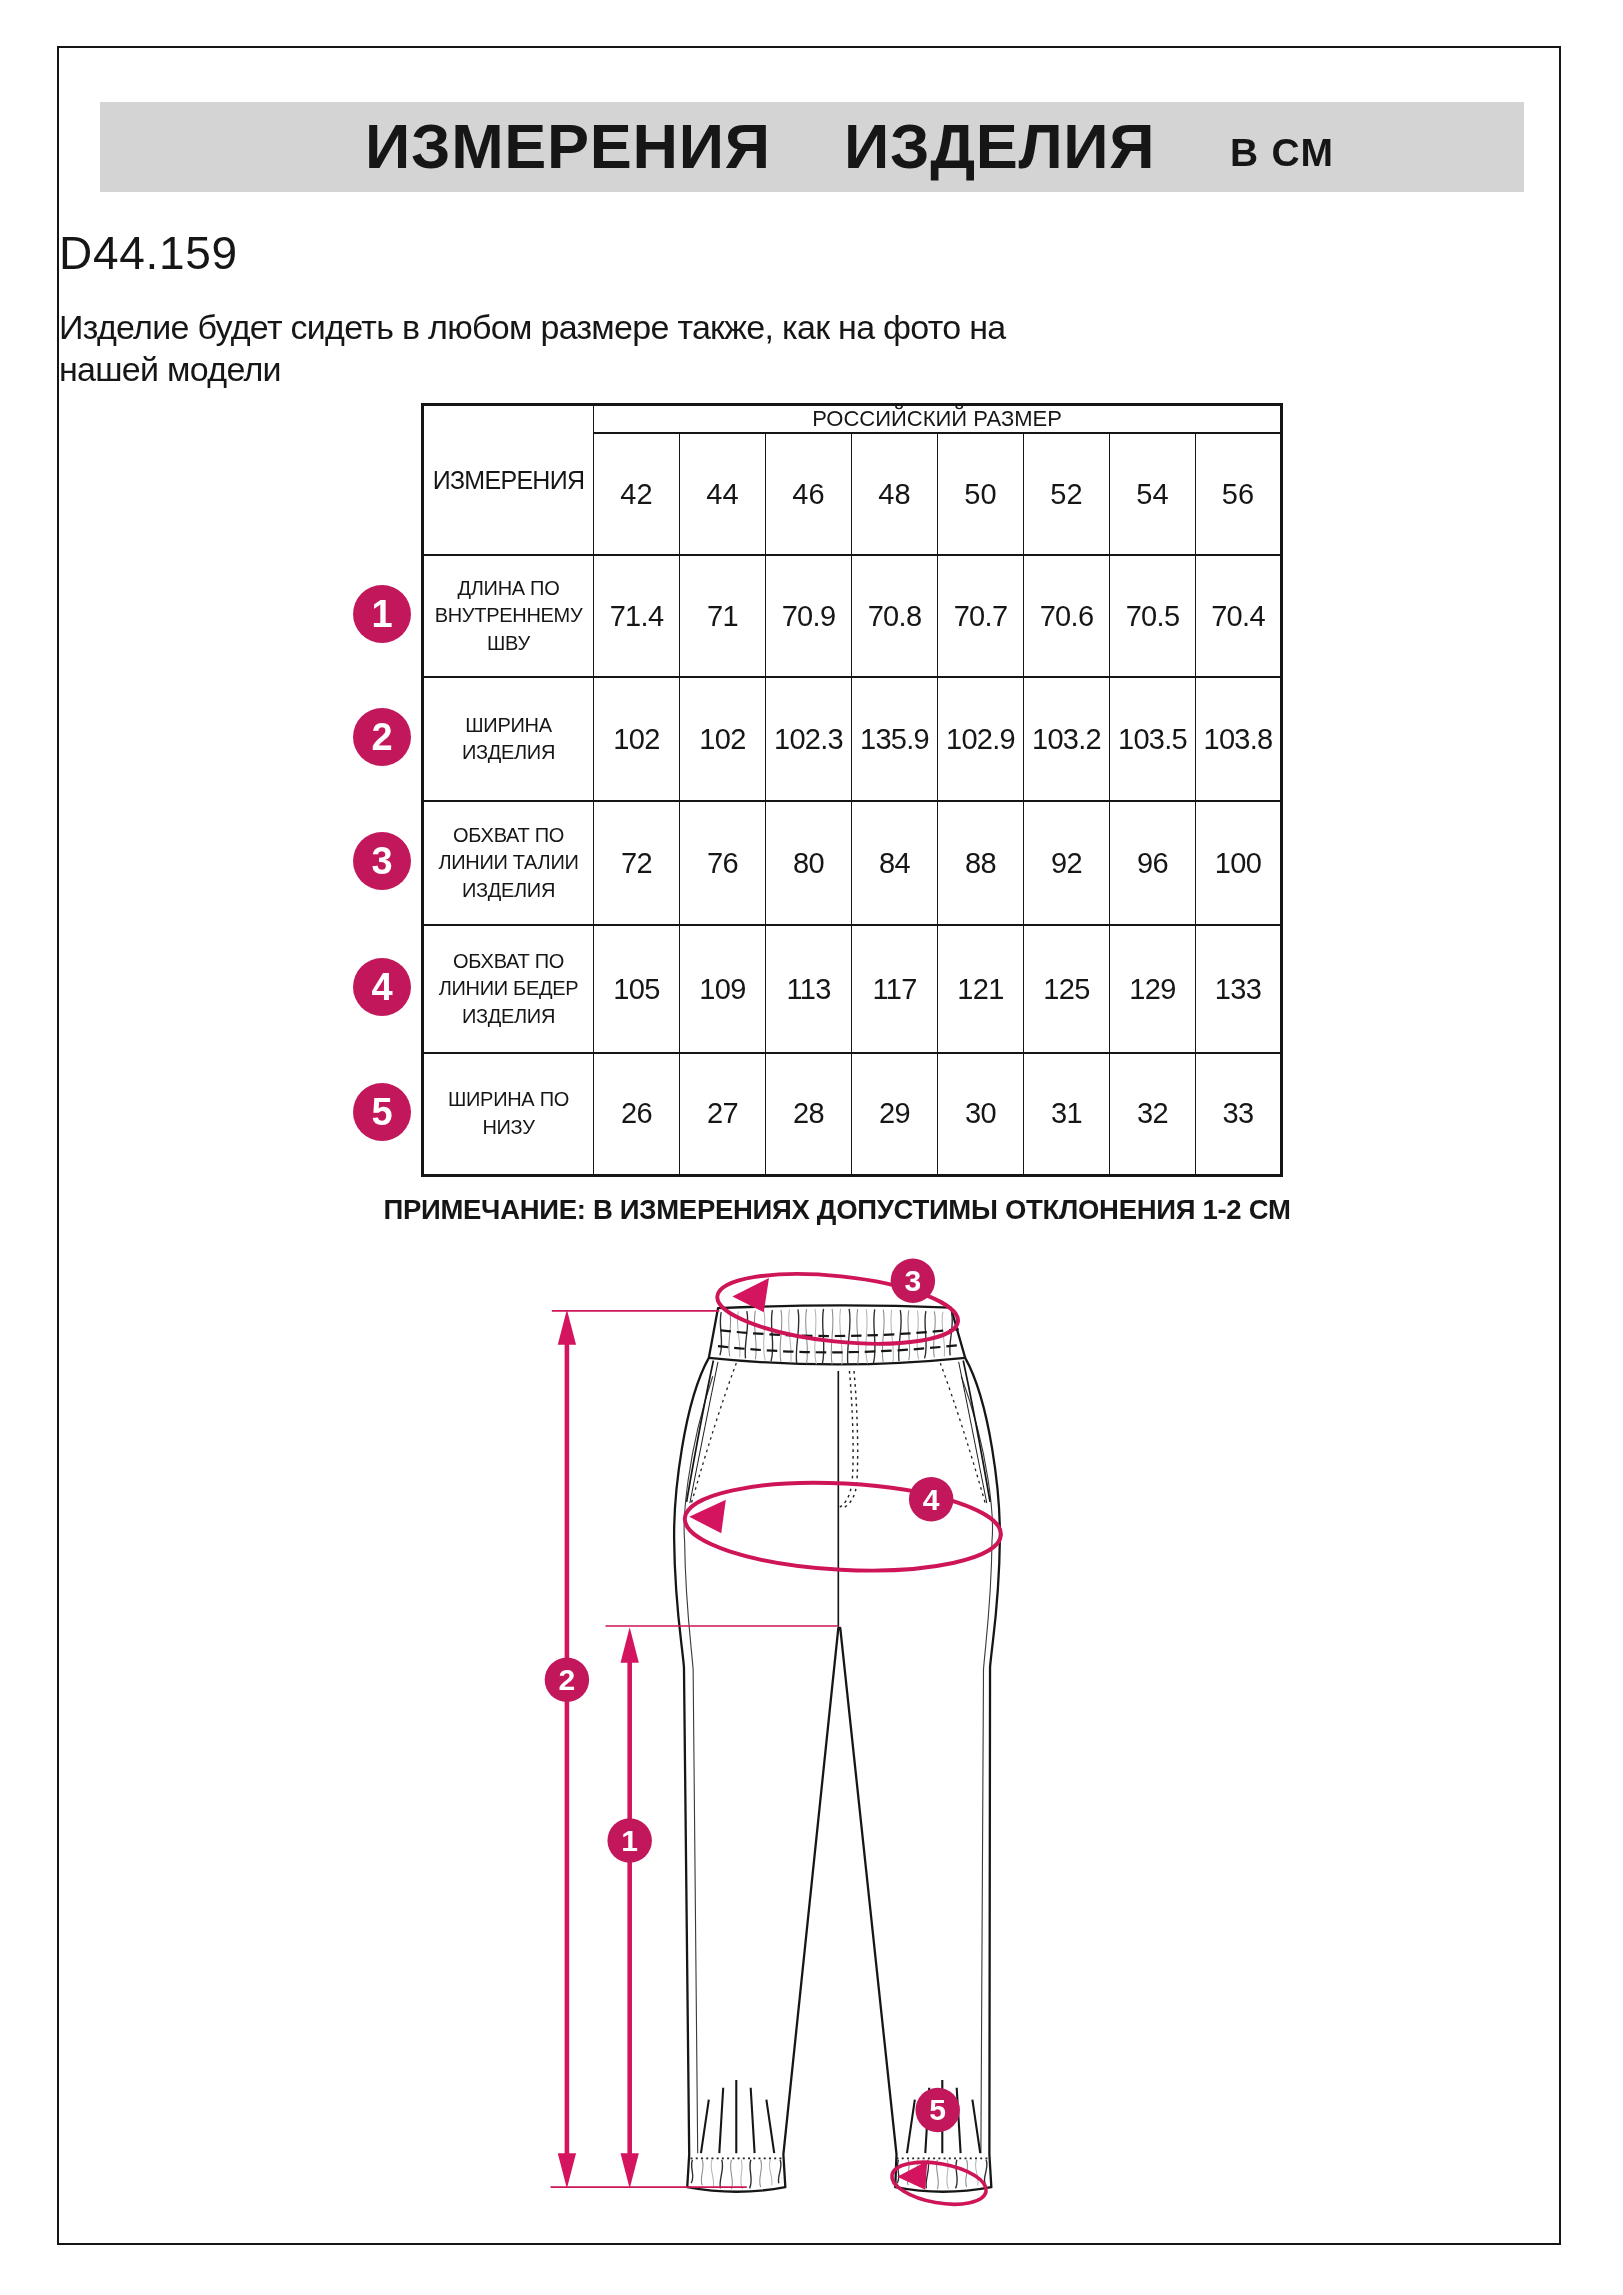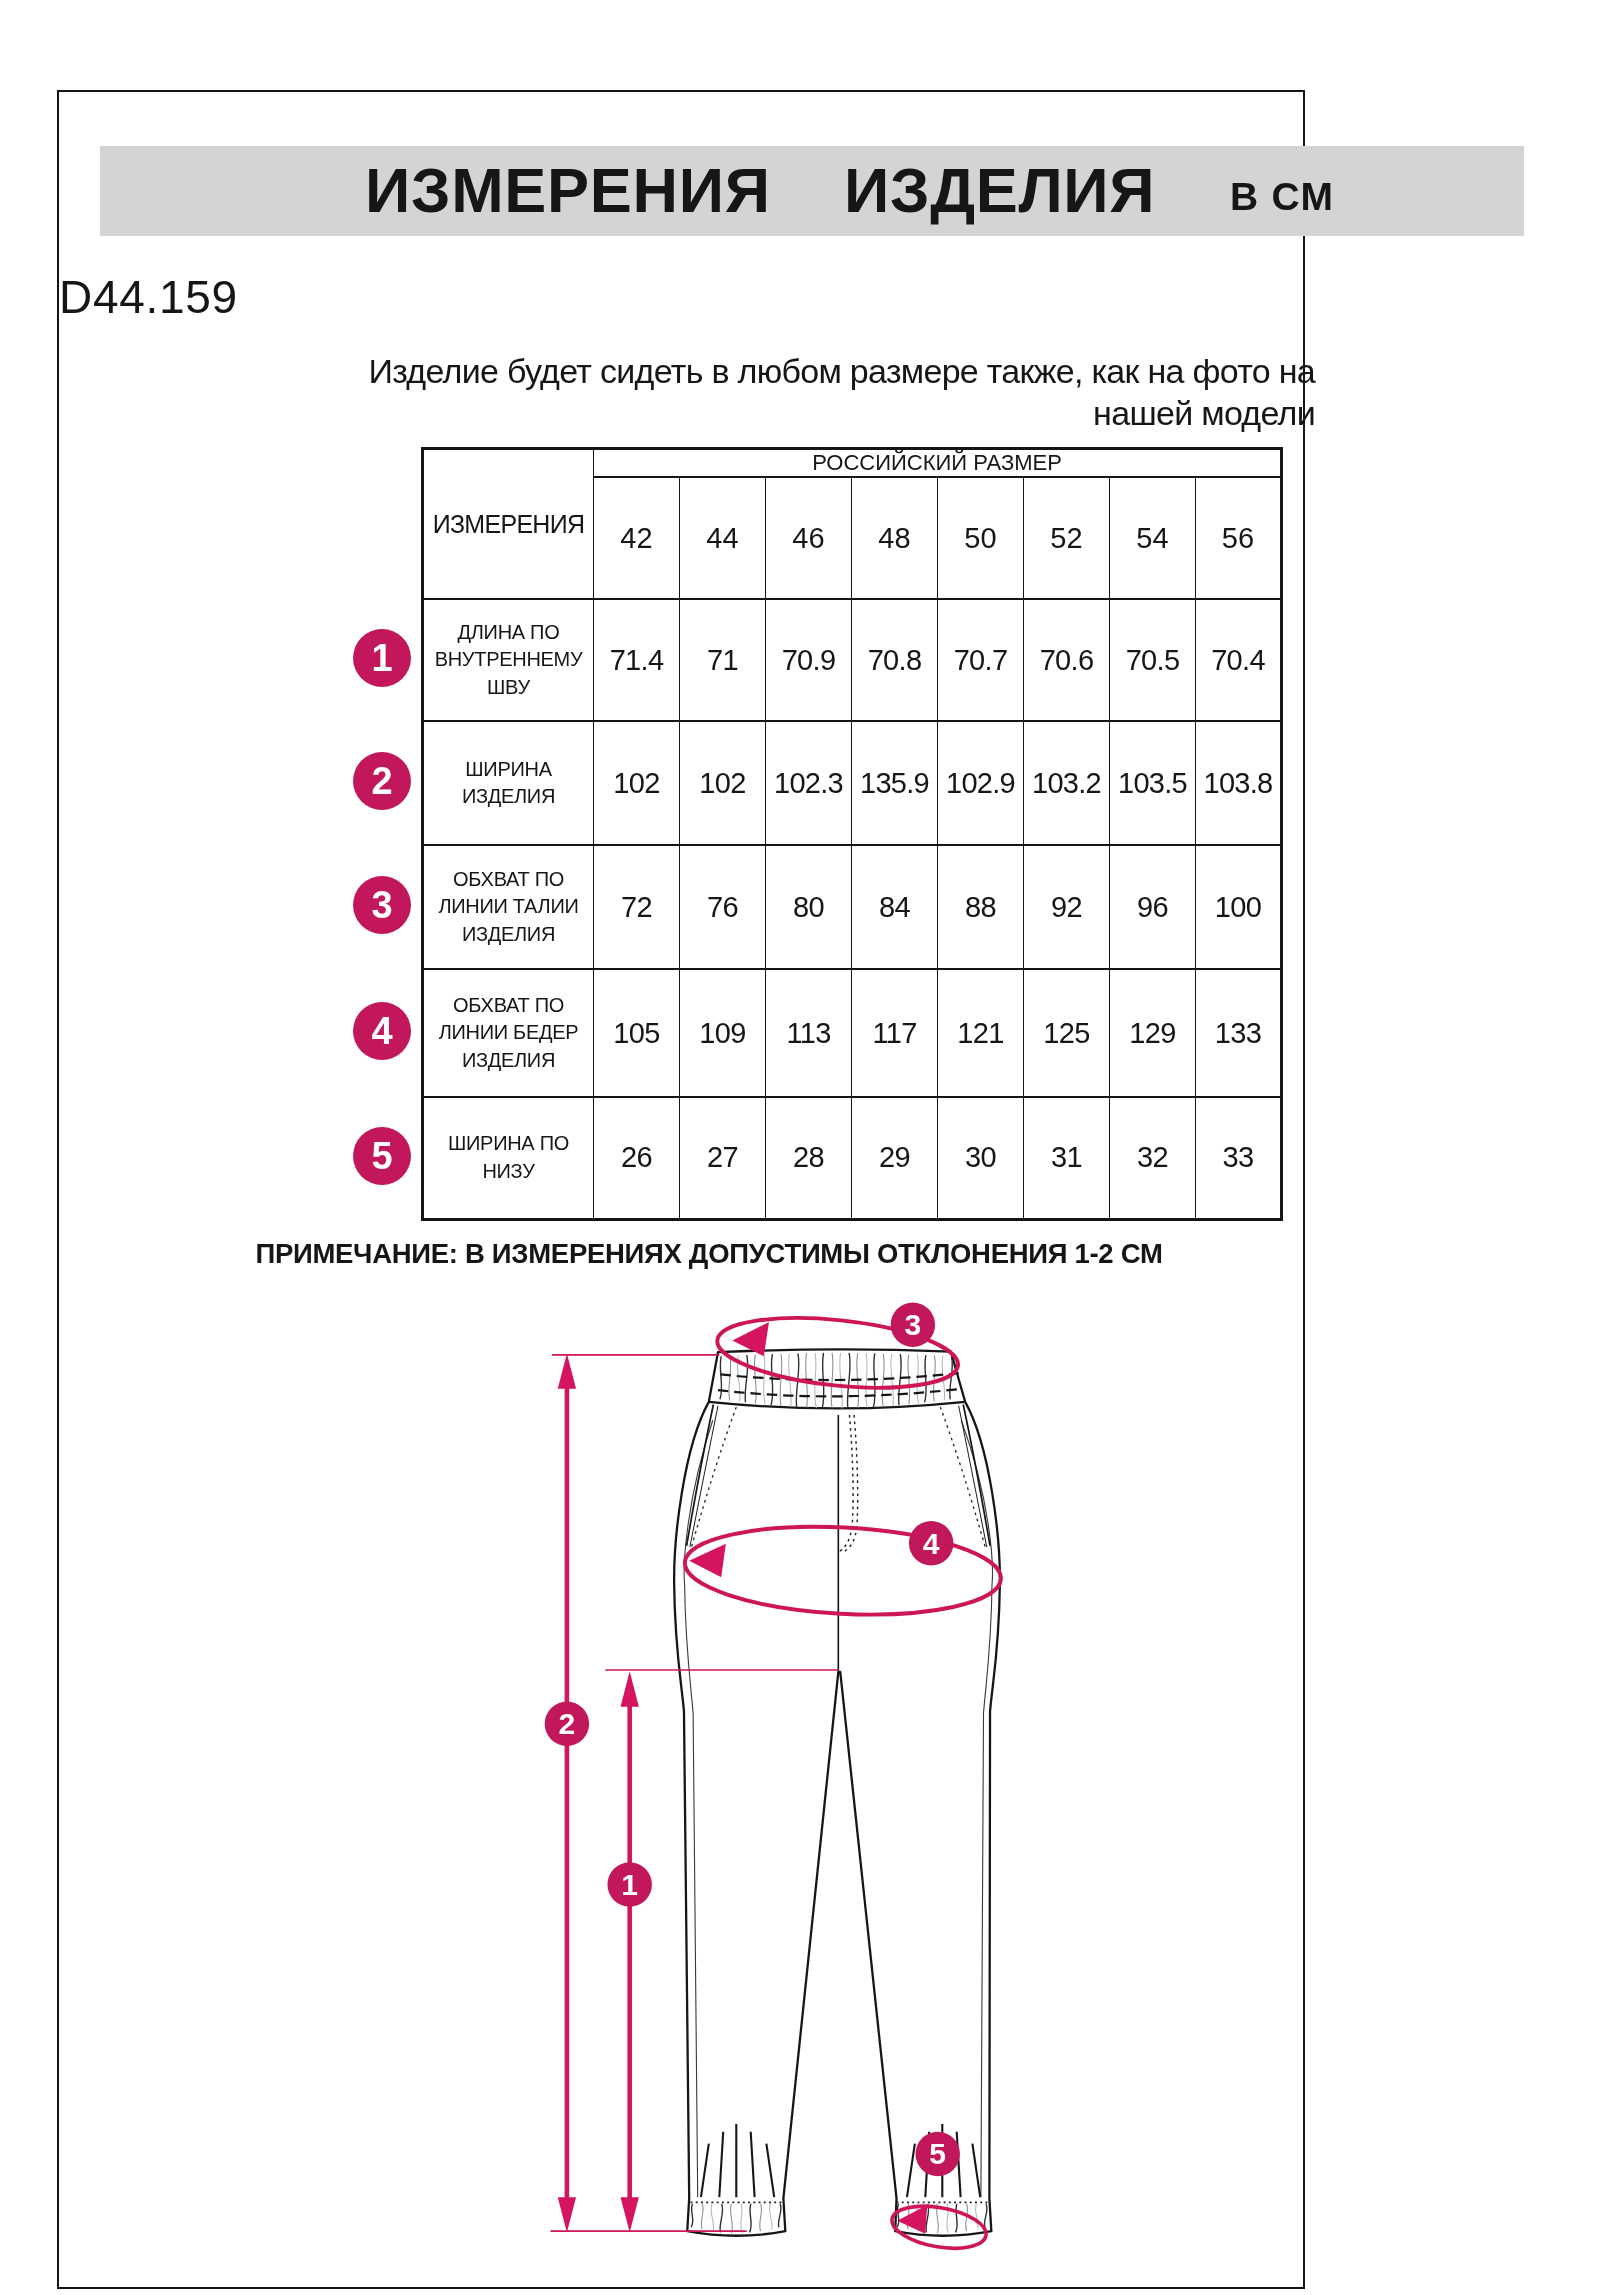--- a/index.html
+++ b/index.html
@@ -1,27 +1,27 @@
 <!DOCTYPE html>
 <html style="font-size:10.5px"><head>
 <meta charset="utf-8">
 <style>
   html,body{margin:0;padding:0;background:#ffffff;}
   body{width:1623px;height:2295px;position:relative;font-family:"Liberation Sans",sans-serif;color:#161616;}
-  .page{position:absolute;left:57px;top:46px;width:1248px;height:2199px;border:2.6px solid #151515;box-sizing:border-box;background:#fff;margin-top:44px;}
+  .page{position:absolute;left:57px;top:46px;width:1504px;height:2199px;border:2.6px solid #151515;box-sizing:border-box;background:#fff;}
 
   
   .titlebar{position:absolute;left:41px;top:54px;width:1424px;height:90px;background:#d4d4d4;}
   .titlebar .big{position:absolute;bottom:14.4px;font-size:63px;line-height:63px;font-weight:bold;letter-spacing:0.7px;white-space:nowrap;}
   .titlebar .w1{left:265px;}
   .titlebar .w2{left:744px;}
   .titlebar .small{position:absolute;left:1130px;bottom:19.6px;font-size:39px;line-height:39px;font-weight:bold;letter-spacing:1.3px;}
 
   .model{position:absolute;left:0;top:182px;width:100%;font-size:46px;line-height:47px;font-weight:400;letter-spacing:0.7px;}
-  .subtitle{position:absolute;left:12px;top:258px;width:100%;text-align:right;font-size:34px;line-height:42px;font-weight:400;letter-spacing:-0.7px;}
+  .subtitle{position:absolute;left:0;top:258px;width:100%;text-align:left;font-size:34px;line-height:42px;font-weight:400;letter-spacing:-0.7px;}
 
   
   .sizetable{position:absolute;left:362px;top:355px;border-collapse:collapse;table-layout:fixed;}
   .sizetable th,.sizetable td{border:1.3px solid #151515;padding:0;text-align:center;vertical-align:middle;font-weight:400;}
   .sizetable tr{border-top:2.6px solid #151515;border-bottom:2.6px solid #151515;}
   .sizetable{border:3.3px solid #151515;}
   .col-label{width:171px;}
   .col-size{width:86px;}
   .row-group{height:28px;}
   .row-sizes{height:122px;}

